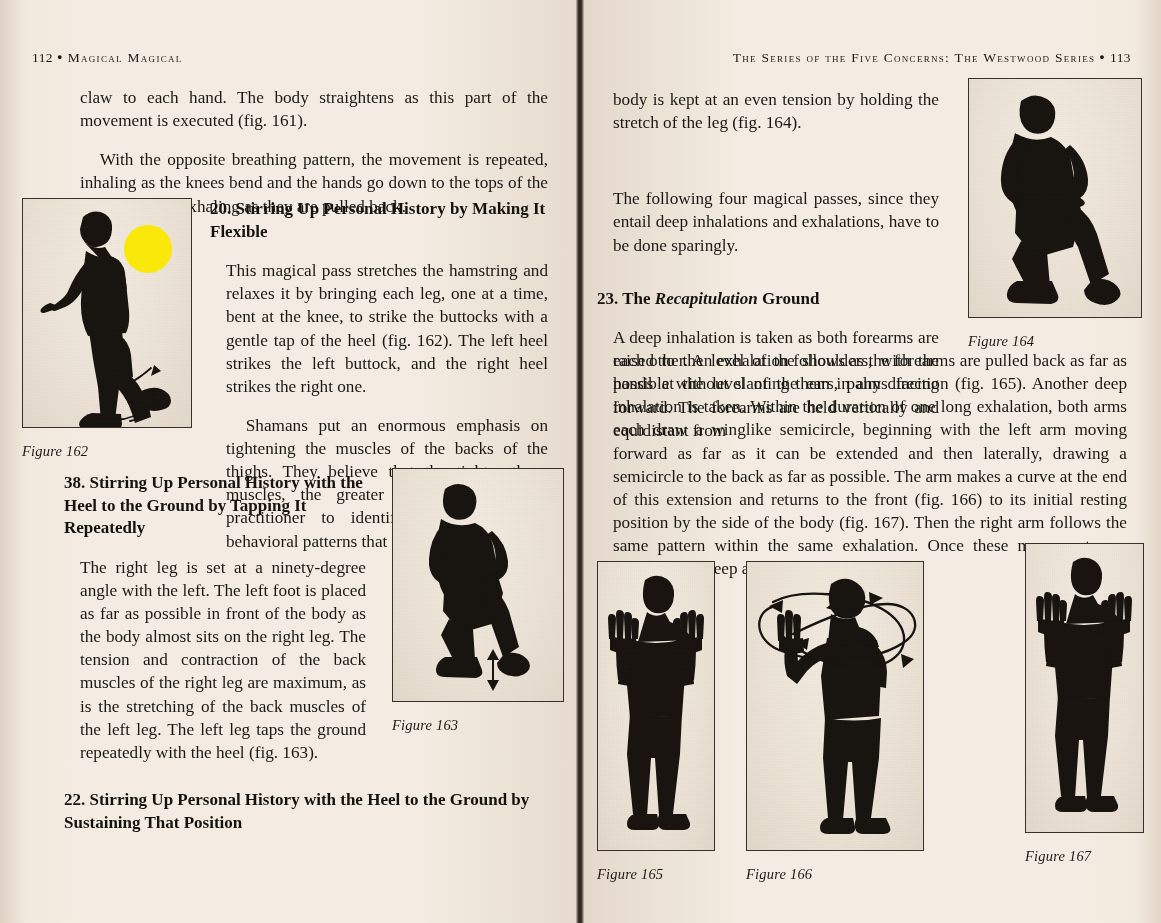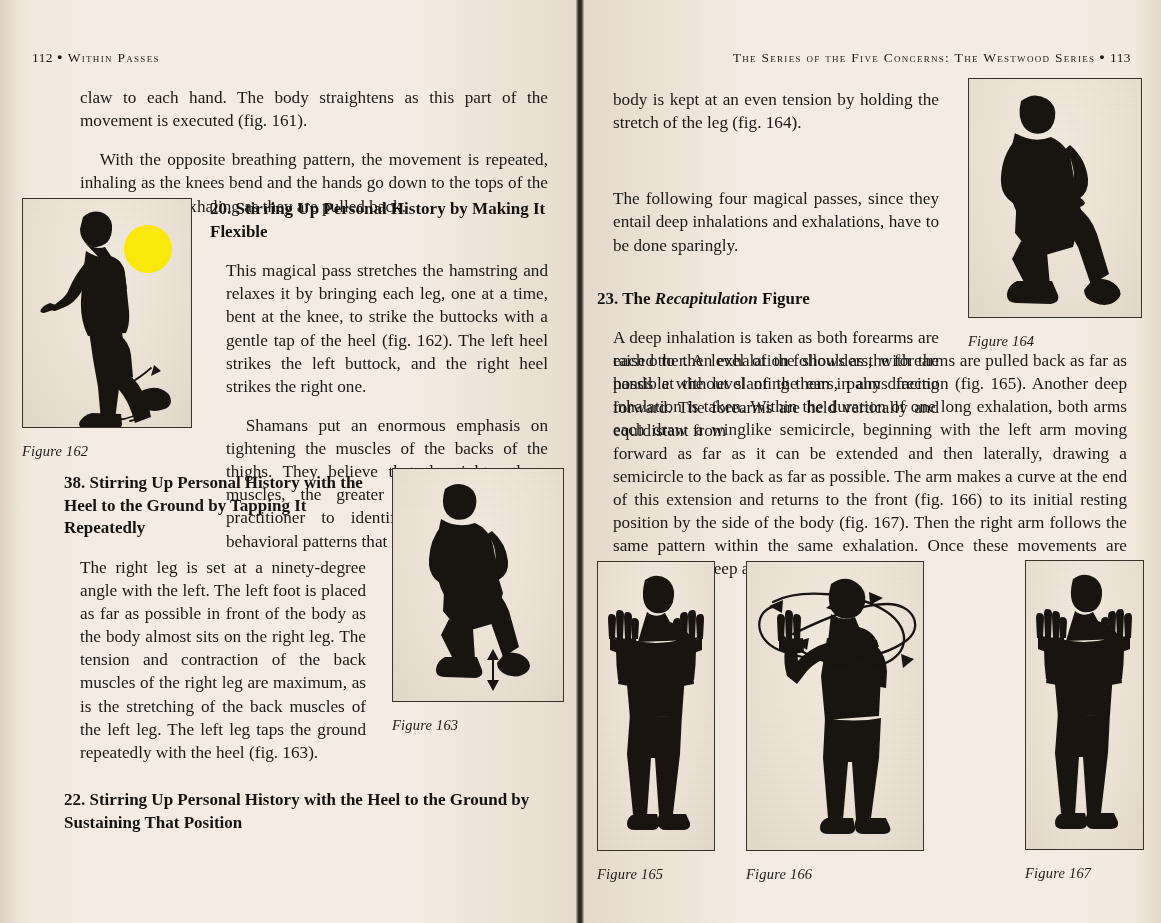--- a/index.html
+++ b/index.html
@@ -162,21 +162,21 @@
 
 <div class="book">
 
   <div class="paper-left"></div>
   <div class="paper-right"></div>
   <div class="gutter"></div>
 
   <div class="page page-left">
 
     <div class="running-head running-head-left">
-      <span class="rh-num">112</span><span class="rh-dot">●</span><span>Within Passes</span>
+      <span class="rh-num">112</span><span class="rh-dot">●</span><span>Magical Magical</span>
     </div>
 
     <div class="body-col" style="left:64px; top:70px; width:500px;">
       <p>claw to each hand. The body straightens as this part of the movement is executed (fig. 161).</p>
       <p class="indent">With the opposite breathing pattern, the movement is repeated, inhaling as the knees bend and the hands go down to the tops of the kneecaps, and exhaling as they are pulled back.</p>
     </div>
 
     <div class="figure" style="left:22px; top:198px; width:172px;">
       <div class="frame" style="width:168px; height:228px;">
         <div class="photo-bg"></div>
@@ -284,21 +284,21 @@
     <div class="running-head running-head-right">
       <span>The Series of the Five Concerns</span><span>:</span>
       <span>The Westwood Series</span><span class="rh-dot">●</span><span class="rh-num">113</span>
     </div>
 
     <div class="body-col" style="left:14px; top:72px; width:358px;">
       <p>body is kept at an even tension by holding the stretch of the leg (fig. 164).</p>
       <div class="spacer-lg"></div>
       <p>The following four magical passes, since they entail deep inhalations and exhalations, have to be done sparingly.</p>
       <div class="spacer-md"></div>
-      <h3 class="pass-head"><span>23. The </span><em>Recapitulation</em><span> Figure</span></h3>
+      <h3 class="pass-head"><span>23. The </span><em>Recapitulation</em><span> Ground</span></h3>
       <p>A deep inhalation is taken as both forearms are raised to the level of the shoulders, with the hands at the level of the ears, palms facing forward. The forearms are held vertically and equidistant from</p>
     </div>
 
     <div class="figure" style="left:385px; top:78px; width:175px;">
       <div class="frame" style="width:172px; height:238px;">
         <div class="photo-bg"></div>
         <svg class="fig-svg" viewBox="0 0 172 238" preserveAspectRatio="none">
           <g fill="#16120e">
             <path d="M52 22 q13 -10 26 -2 q10 6 8 19 q-2 12 -12 15 q-12 3 -19 -6 q-7 -10 -3 -26 z"></path>
             <path d="M46 54 q18 11 36 4 q16 7 20 24 l6 34 -10 18 -48 4 q-11 -20 -10 -44 q1 -22 6 -40 z"></path>
@@ -407,21 +407,21 @@
             <path d="M92 50 l-13 -4 11 -8 z"></path>
             <path d="M62 76 l-14 4 12 8 z"></path>
             <path d="M154 92 l2 14 11 -9 z"></path>
           </g>
         </svg>
         <div class="grain"></div>
       </div>
       <div class="caption">Figure 166</div>
     </div>
 
-    <div class="figure" style="left:442px; top:560px; width:120px;">
+    <div class="figure" style="left:442px; top:543px; width:120px;">
       <div class="frame" style="width:117px; height:288px;">
         <div class="photo-bg"></div>
         <svg class="fig-svg" viewBox="0 0 117 288" preserveAspectRatio="none">
           <g fill="#16120e">
             <path d="M47 18 q11 -8 22 -1 q8 6 7 17 q-1 12 -9 16 q-11 4 -18 -4 q-7 -9 -2 -28 z"></path>
             <path d="M49 50 q9 7 18 1 l5 9 q16 4 22 18 l-54 2 q4 -14 9 -30 z"></path>
             <path d="M34 78 q24 6 48 0 l5 34 -3 42 -52 2 -4 -44 z"></path>
             <path d="M36 80 q-12 8 -14 24 l-2 18 11 2 3 -18 q2 -10 9 -16 z"></path>
             <path d="M20 118 q-2 -16 -2 -30 l11 -1 2 30 z"></path>
             <g>

